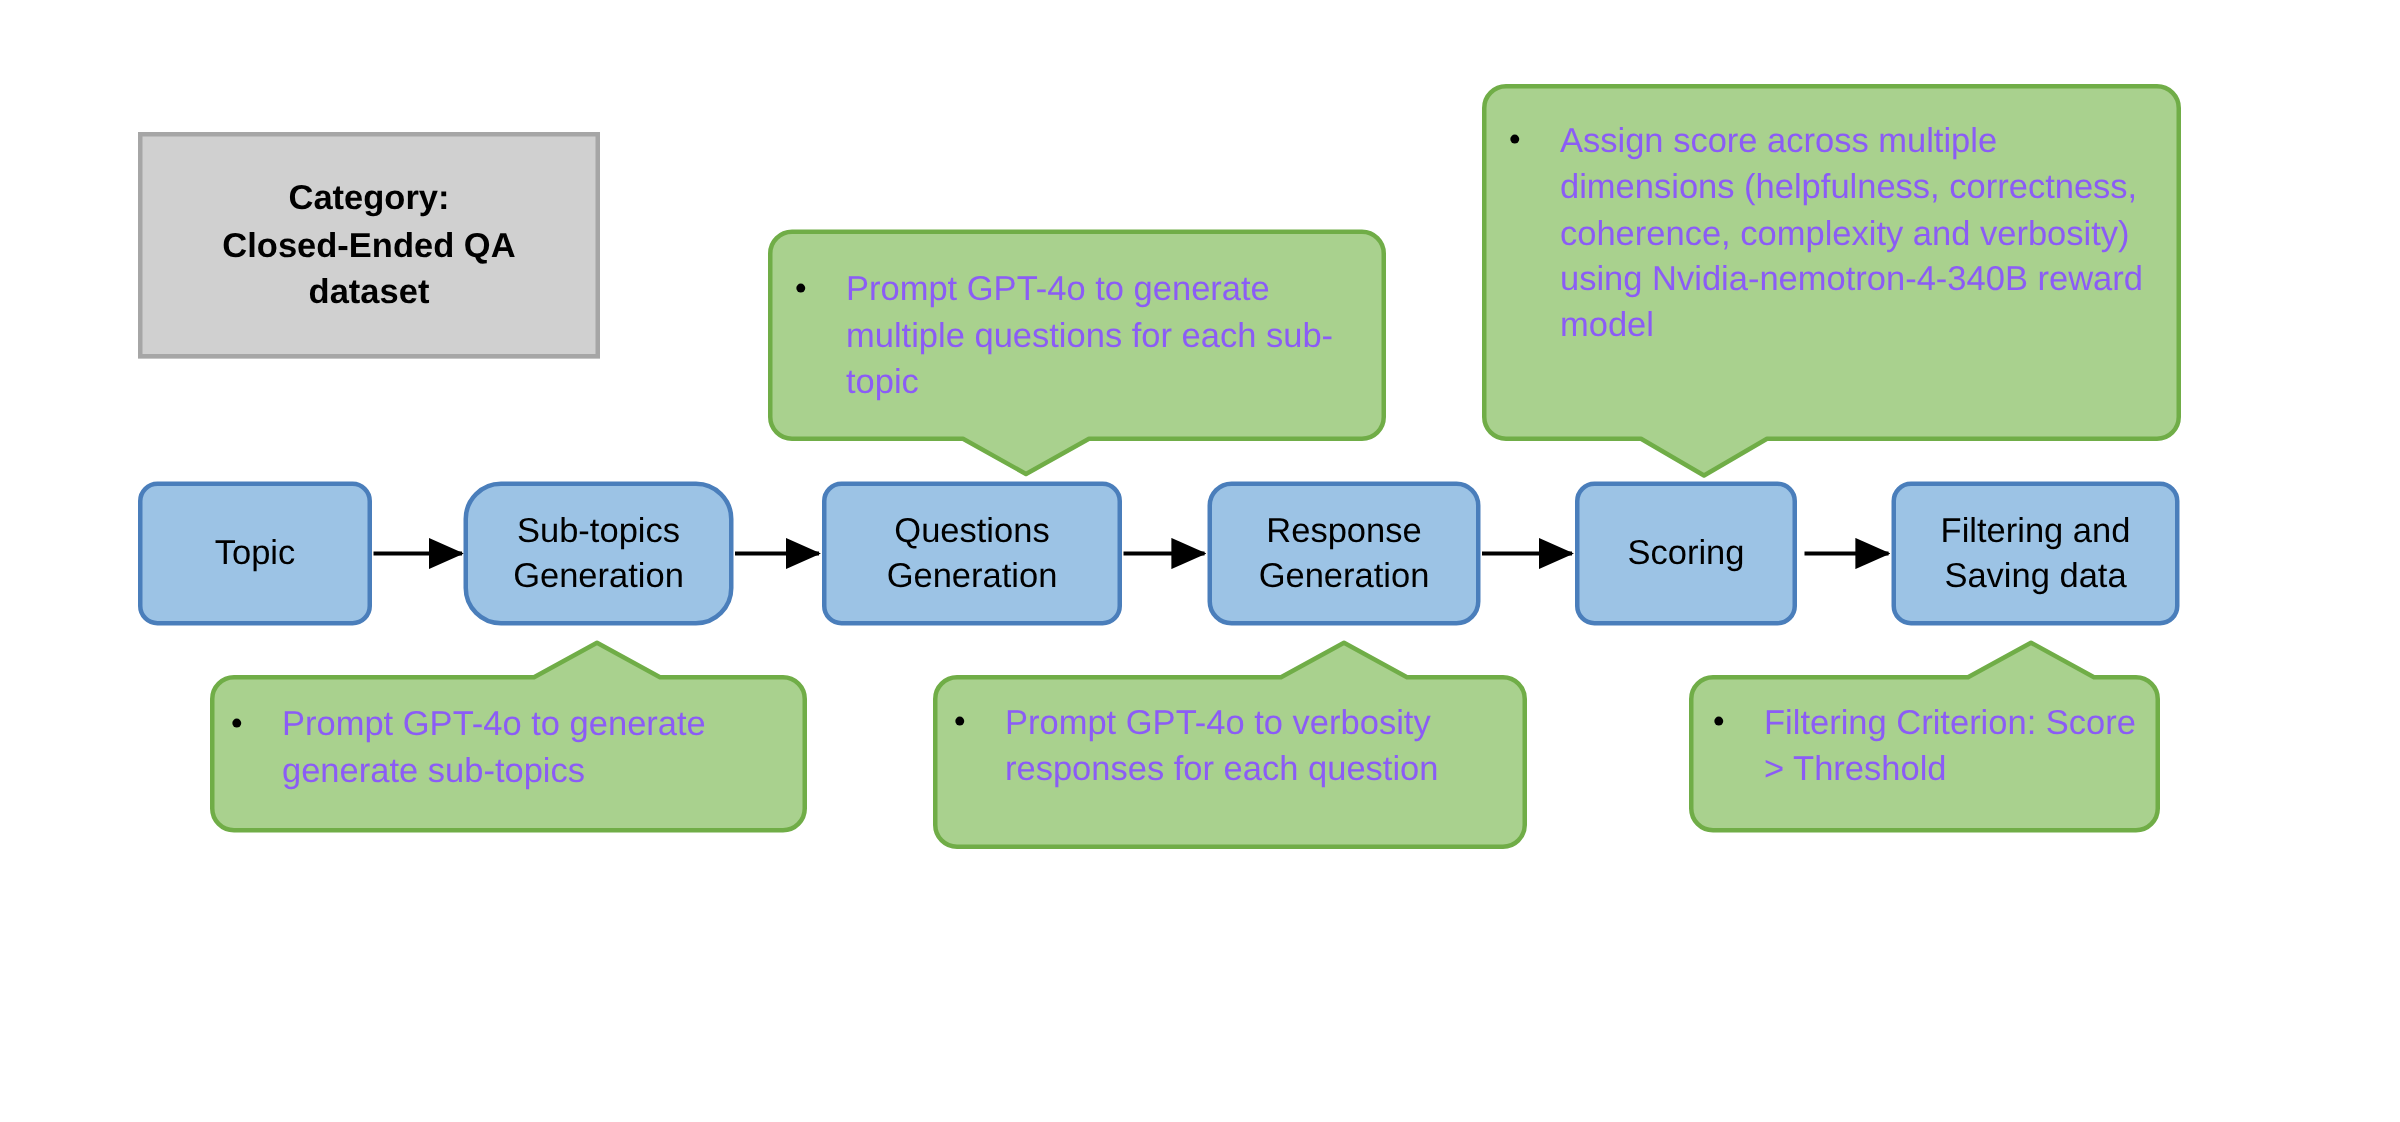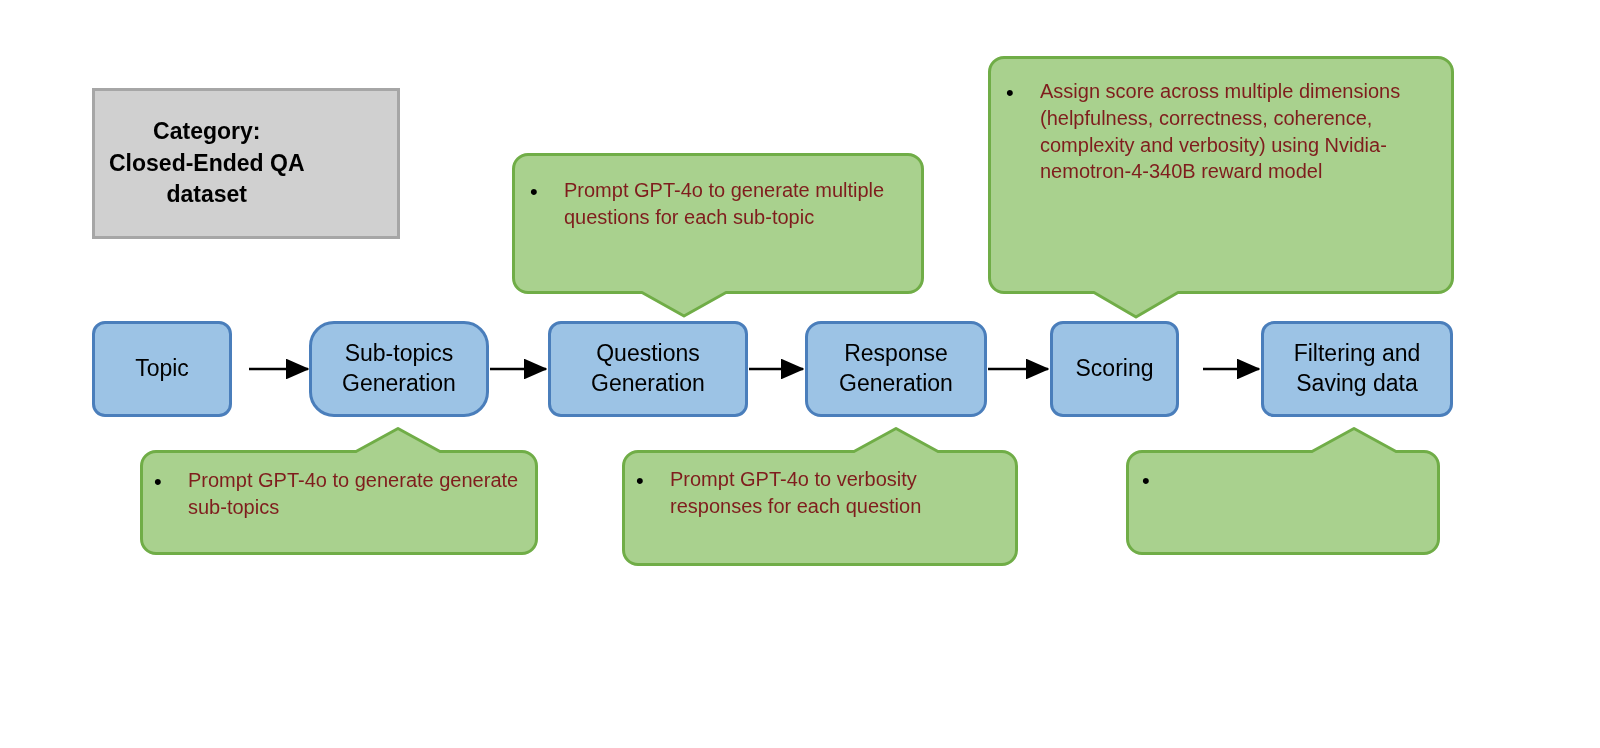--- a/index.html
+++ b/index.html
@@ -17,21 +17,21 @@
   }
 
   
   .category-box {
     position: absolute;
     box-sizing: border-box;
     background: #d0d0d0;
     border: 3px solid #a6a6a6;
     display: flex;
     align-items: center;
-    justify-content: flex-start;
+    justify-content: center;
     text-align: center;
   }
   .category-text {
     font-weight: bold;
     font-size: 23px;
     line-height: 1.38;
     color: #000000;
     white-space: pre-line;
     padding: 0 14px;
   }
@@ -73,23 +73,23 @@
   }
   .callout-bullet {
     font-size: 22px;
     line-height: 1.34;
     color: #000000;
     flex: 0 0 auto;
     width: 34px;
     text-align: left;
   }
   .callout-text {
-    font-size: 20px;
+    font-size: 23px;
     line-height: 1.34;
-    color: #7f1d1d;
+    color: #8b5cf6;
     flex: 1 1 auto;
   }
 
   
   .arrow-layer {
     position: absolute;
     left: 0;
     top: 0;
     width: 1600px;
     height: 748px;
@@ -137,40 +137,40 @@
     <svg width="466" height="262" viewBox="0 0 466 262" xmlns="http://www.w3.org/2000/svg">
       <path d="M16,1.5 H450 a14.5,14.5 0 0 1 14.5,14.5 V222 a14.5,14.5 0 0 1 -14.5,14.5
                H190 L148,261 L106,236.5 H16 A14.5,14.5 0 0 1 1.5,222 V16 A14.5,14.5 0 0 1 16,1.5 Z" fill="#a9d18e" stroke="#70ad47" stroke-width="3" stroke-linejoin="round"></path>
     </svg>
     <div class="callout-body" style="left:18px; top:22px; width:430px;">
       <span class="callout-bullet">•</span>
       <span class="callout-text">Assign score across multiple dimensions (helpfulness, correctness, coherence, complexity and verbosity) using Nvidia-nemotron-4-340B reward model</span>
     </div>
   </div>
 
-  <div class="proc-box" style="left:92px; top:321px; width:140px; height:96px;">
+  <div class="proc-box" style="left:92px; top:321px; width:156px; height:96px;">
     <div class="proc-text">Topic</div>
   </div>
 
   <div class="proc-box" style="left:309px; top:321px; width:180px; height:96px;border-radius:25px;">
     <div class="proc-text">Sub-topics
 Generation</div>
   </div>
 
   <div class="proc-box" style="left:548px; top:321px; width:200px; height:96px;">
     <div class="proc-text">Questions
 Generation</div>
   </div>
 
   <div class="proc-box" style="left:805px; top:321px; width:182px; height:96px;border-radius:16px;">
     <div class="proc-text">Response
 Generation</div>
   </div>
 
-  <div class="proc-box" style="left:1050px; top:321px; width:129px; height:96px;">
+  <div class="proc-box" style="left:1050px; top:321px; width:148px; height:96px;">
     <div class="proc-text">Scoring</div>
   </div>
 
   <div class="proc-box" style="left:1261px; top:321px; width:192px; height:96px;">
     <div class="proc-text">Filtering and
 Saving data</div>
   </div>
 
   <div class="callout" style="left:140px; top:427px; width:398px; height:128px;">
     <svg width="398" height="128" viewBox="0 0 398 128" xmlns="http://www.w3.org/2000/svg">
@@ -197,16 +197,17 @@
   </div>
 
   <div class="callout" style="left:1126px; top:427px; width:314px; height:128px;">
     <svg width="314" height="128" viewBox="0 0 314 128" xmlns="http://www.w3.org/2000/svg">
       <path d="M16,24.5 H186 L228,1.5 L270,24.5 H298 a14.5,14.5 0 0 1 14.5,14.5
                V112 a14.5,14.5 0 0 1 -14.5,14.5 H16 A14.5,14.5 0 0 1 1.5,112
                V39 A14.5,14.5 0 0 1 16,24.5 Z" fill="#a9d18e" stroke="#70ad47" stroke-width="3" stroke-linejoin="round"></path>
     </svg>
     <div class="callout-body" style="left:16px; top:39px; width:284px;">
       <span class="callout-bullet">•</span>
+      <span class="callout-text">Filtering Criterion: Score &gt; Threshold</span>
     </div>
   </div>
 
 </div>
 
 </body></html>

